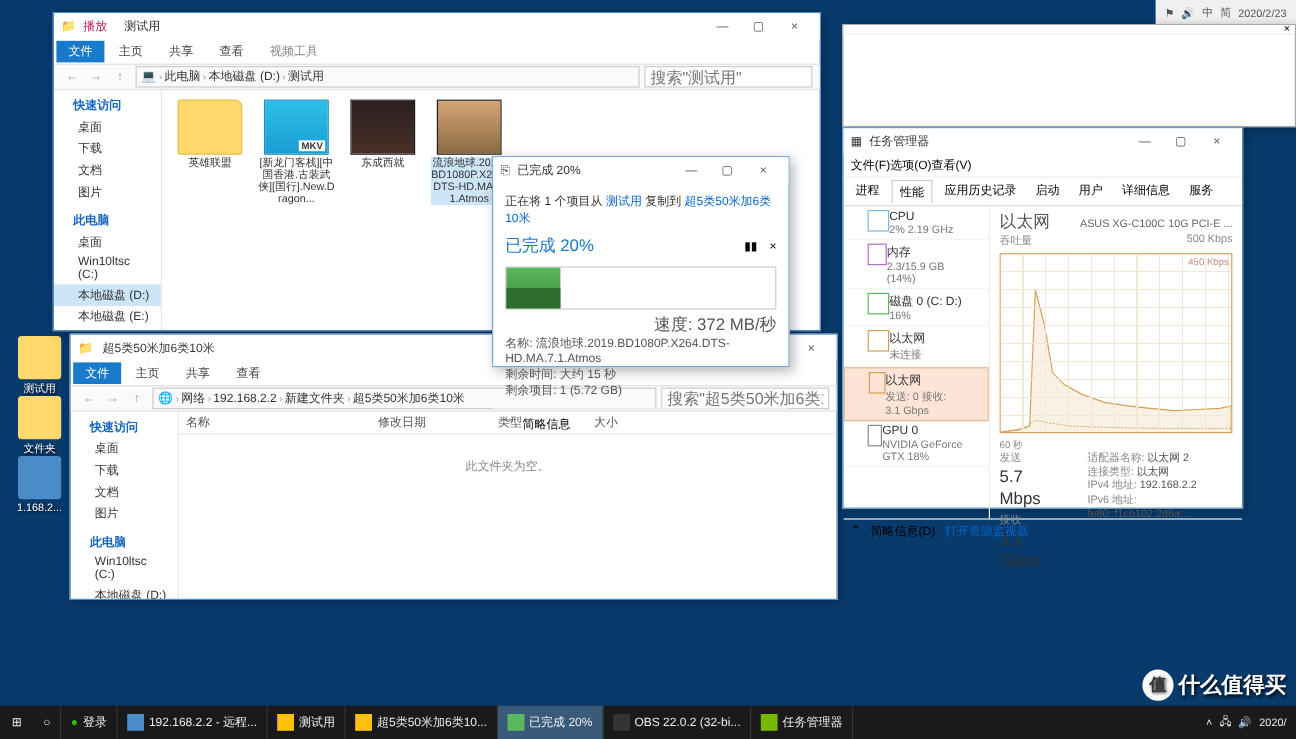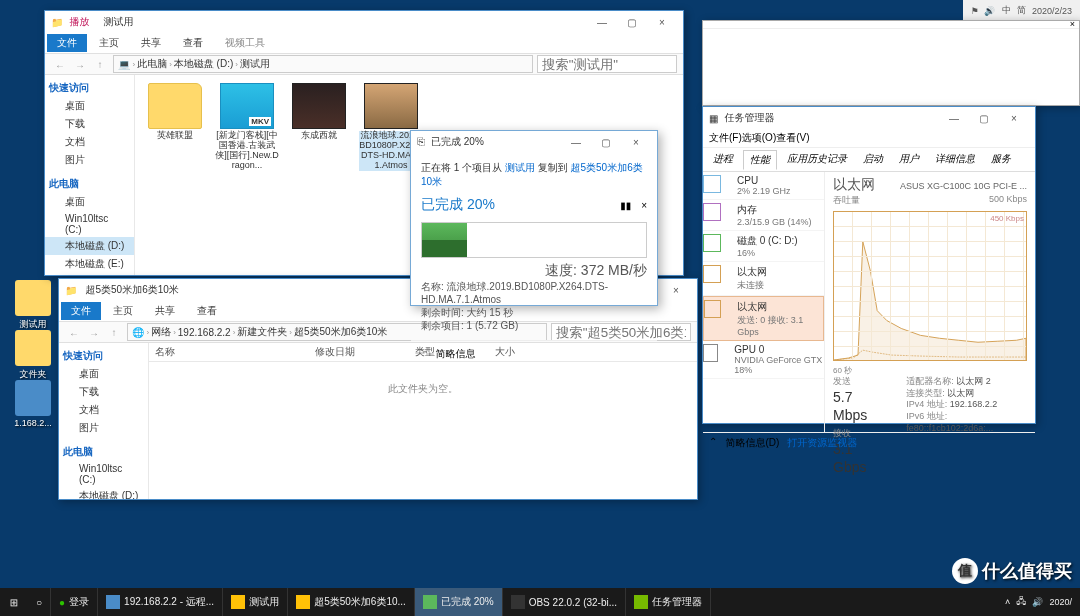--- a/index.html
+++ b/index.html
@@ -14,21 +14,21 @@
 .ribbon-tabs .tab.context2 { color:#888; }
 .toolbar { height:22px; border-top:1px solid #e0e0e0; border-bottom:1px solid #e0e0e0; display:flex; align-items:center; padding:0 6px; font-size:10px; gap:4px; background:#fafafa; }
 .toolbar .nav { display:flex; gap:2px; }
 .toolbar .nav span { width:18px; height:18px; display:flex; align-items:center; justify-content:center; color:#999; }
 .toolbar .path { flex:1; border:1px solid #ccc; height:18px; display:flex; align-items:center; padding:0 4px; gap:2px; }
 .toolbar .path span { color:#333; }
 .toolbar .path .sep { color:#999; font-size:8px; }
 .toolbar .search { width:140px; border:1px solid #ccc; height:18px; padding:0 4px; color:#999; }
 .explorer-body { display:flex; height:calc(100% - 64px); }
 .sidebar { width:90px; border-right:1px solid #e8e8e8; padding:4px 0; font-size:10px; overflow:hidden; }
-.sidebar .group { font-weight:bold; color:#1565c0; padding:2px 4px; }
+.sidebar .group { font-weight:bold; color:#1565c0; padding:2px 16px; }
 .sidebar .item { padding:2px 8px 2px 20px; color:#333; }
 .sidebar .item.sel { background:#cde6f7; }
 .content { flex:1; padding:8px; position:relative; }
 .file-icons { display:flex; gap:8px; flex-wrap:wrap; }
 .file { width:64px; text-align:center; font-size:9px; color:#333; }
 .file .thumb { width:54px; height:46px; margin:0 auto 2px; background:#ddd; border:1px solid #bbb; }
 .file .thumb.folder { background:#ffd96b; border-radius:2px 6px 2px 2px; border-color:#e6c04d; }
 .file .thumb.mkv { background:linear-gradient(#2dc0e6,#1a9dd4); border-color:#1a8fc0; position:relative; }
 .file .thumb.mkv::after { content:"MKV"; position:absolute; bottom:2px; right:2px; background:#fff; font-size:8px; font-weight:bold; padding:0 2px; }
 .file .thumb.vid { background:linear-gradient(#2a2020,#4a2f28); border-color:#222; }
@@ -50,25 +50,25 @@
 .progress .fill { position:absolute; left:0; top:0; bottom:0; width:20%; background:linear-gradient(#5cb85c,#3a8a3a); }
 .progress .dark { position:absolute; left:0; top:50%; bottom:0; width:20%; background:#2d6e2d; }
 .copy-body .details { color:#555; line-height:1.3; }
 .copy-foot { border-top:1px solid #eee; padding:6px 10px; font-size:10px; display:flex; align-items:center; gap:6px; }
 .copy-foot .arrow { color:#888; }
 
 
 .tm { background:#fff; }
 .tm-menu { font-size:10px; padding:2px 6px; display:flex; border-bottom:1px solid #eee; }
 .tm-tabs { font-size:10px; padding:2px 4px; display:flex; gap:4px; border-bottom:1px solid #ddd; }
-.tm-tabs .t { padding:2px 6px;font-style:italic; }
+.tm-tabs .t { padding:2px 6px; }
 .tm-tabs .t.active { border:1px solid #ccc; border-bottom:1px solid #fff; background:#fff; margin-bottom:-1px; }
 .tm-body { display:flex; height:260px; }
 .tm-list { width:122px; border-right:1px solid #eee; overflow:hidden; }
-.tm-item { display:flex; gap:16px; padding:3px 0; font-size:10px; border-bottom:1px solid #f4f4f4; }
+.tm-item { display:flex; gap:0; padding:3px 20px; font-size:10px; border-bottom:1px solid #f4f4f4; }
 .tm-item.sel { background:#fce4d6; border:1px solid #e8b890; }
 .tm-item .chip { width:18px; height:18px; border:1px solid #ccc; }
 .tm-item .chip.cpu { border-color:#7ab8e0; }
 .tm-item .chip.mem { border-color:#b070c0; }
 .tm-item .chip.disk { border-color:#5cb85c; }
 .tm-item .chip.net { border-color:#d4a054; }
 .tm-item .chip.gpu { border-color:#888; }
 .tm-item .txt .n { color:#333; }
 .tm-item .txt .v { color:#777; font-size:9px; }
 .tm-detail { flex:1; padding:4px 8px; font-size:10px; }

